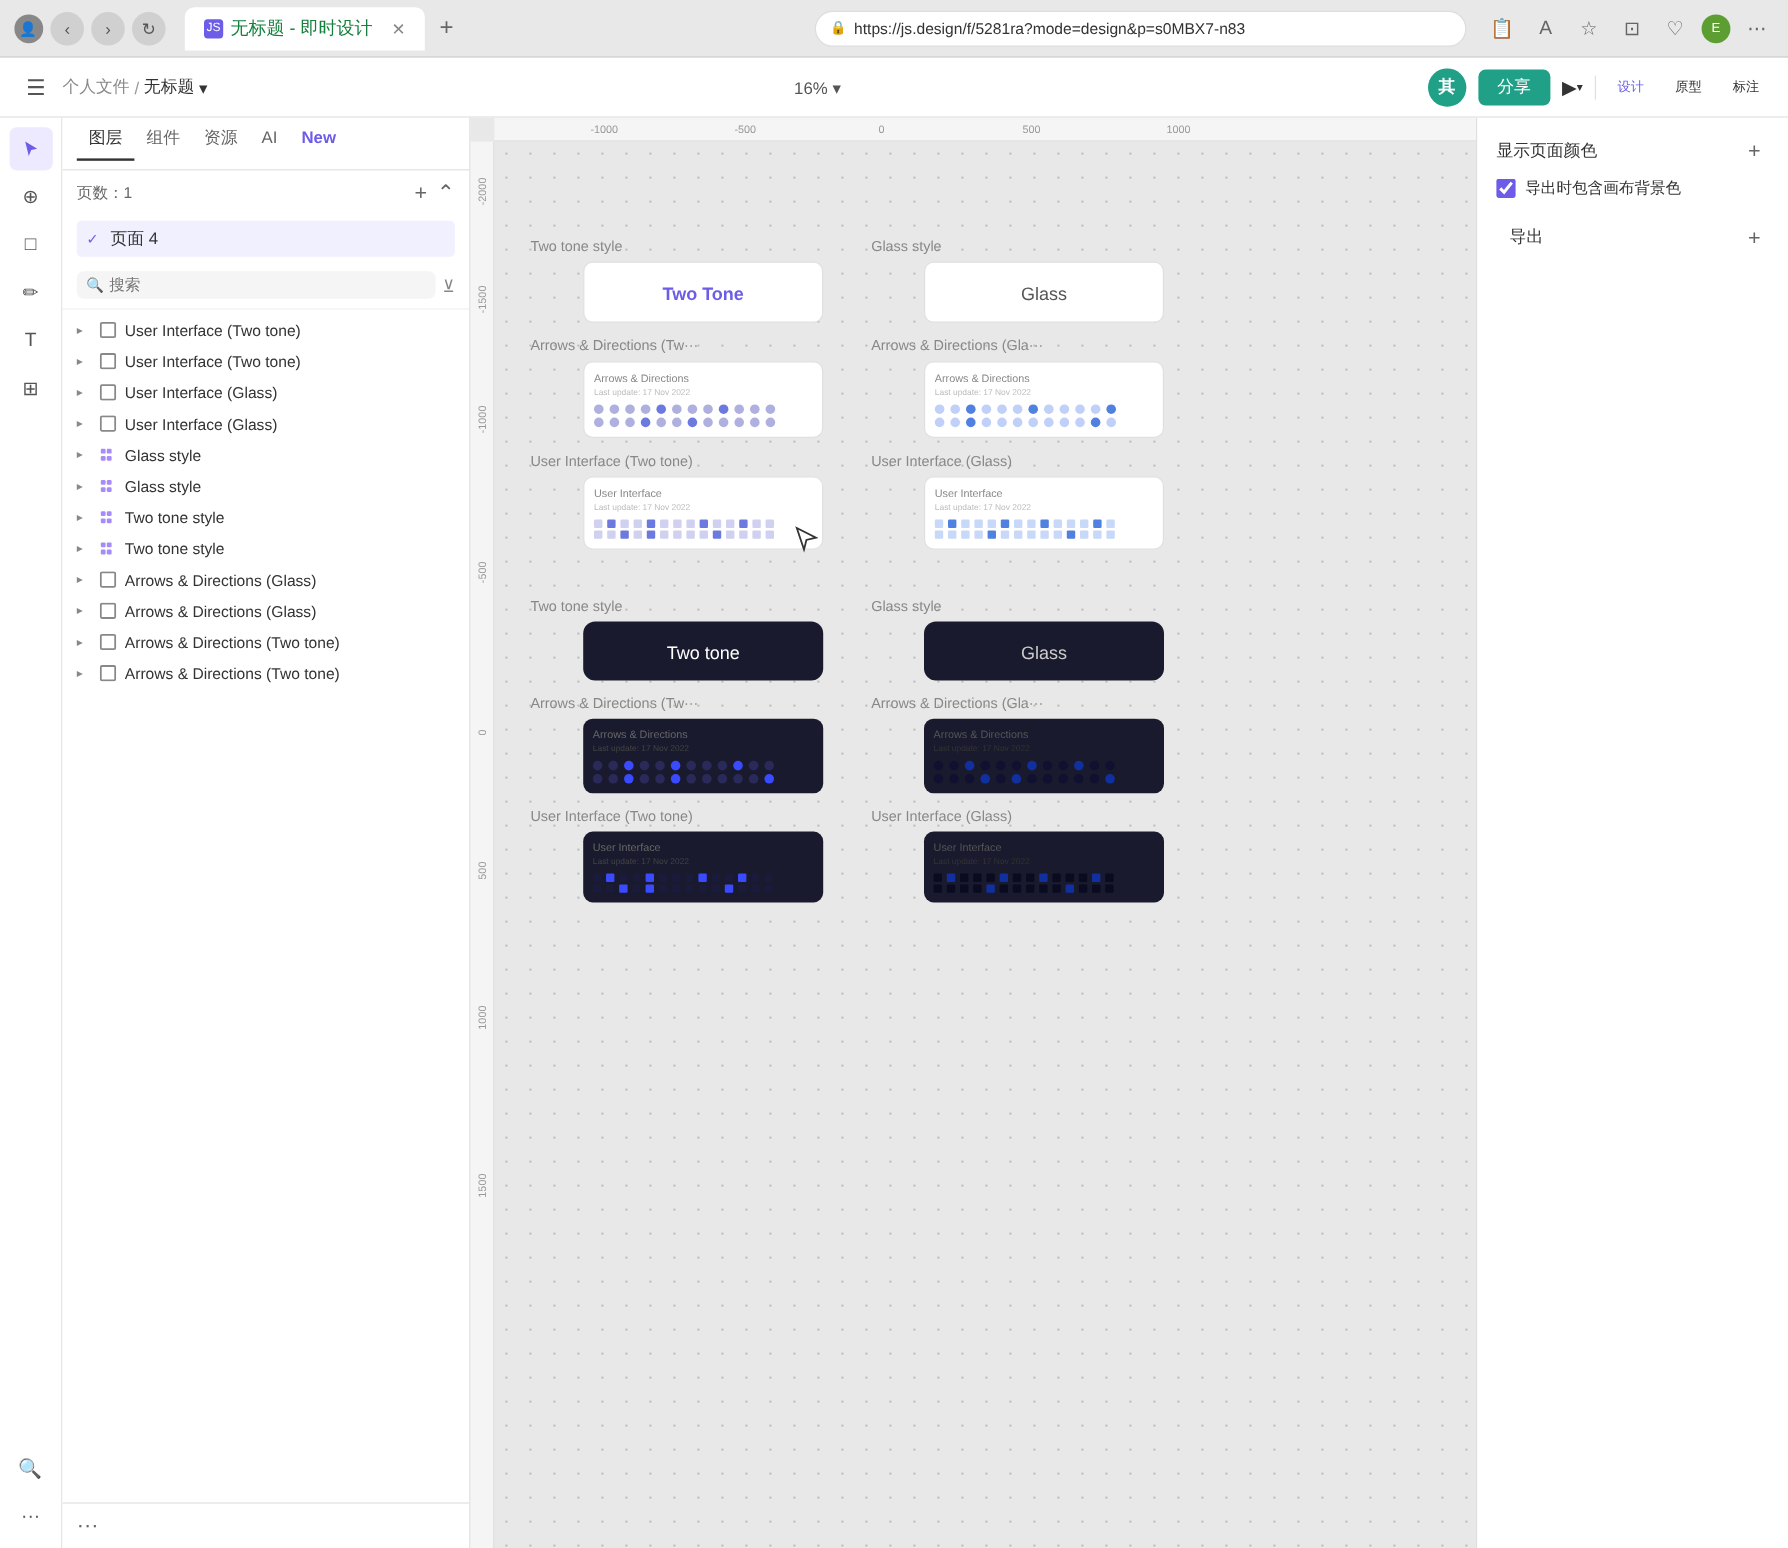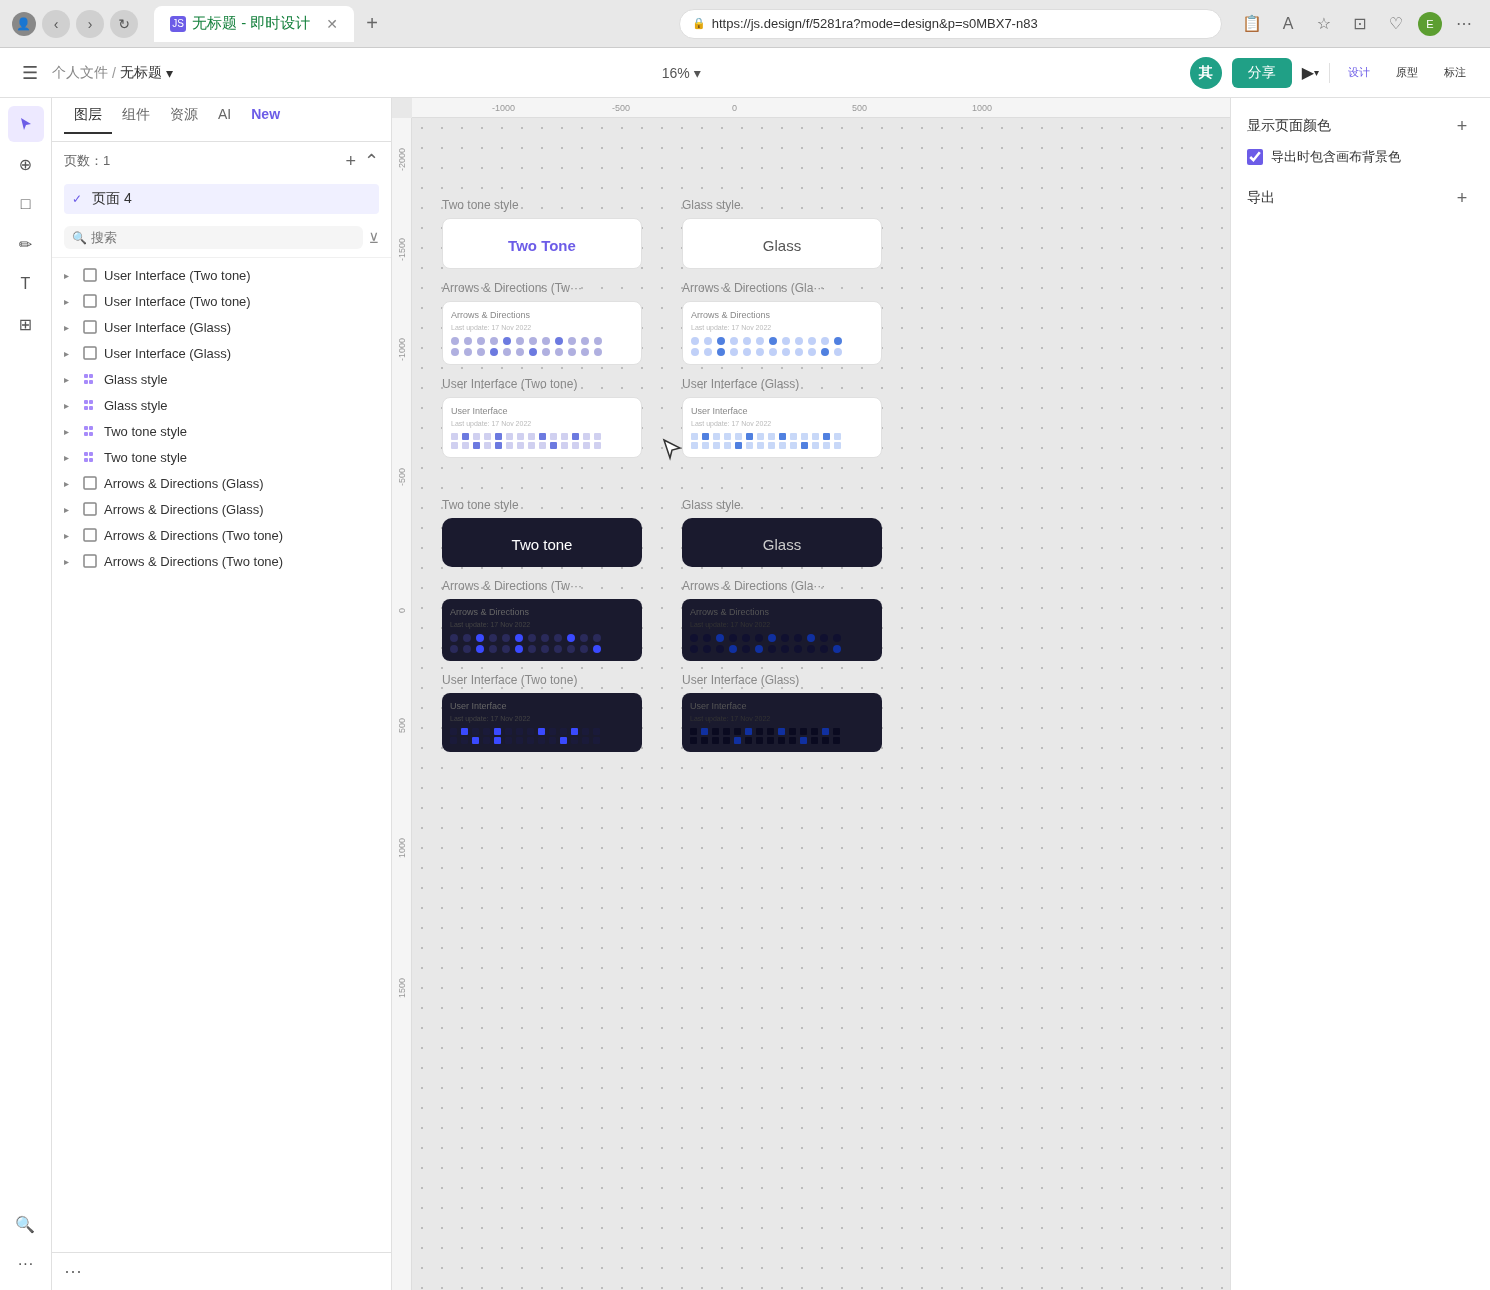--- a/index.html
+++ b/index.html
@@ -73,38 +73,38 @@
     .ruler-tick-h { position: absolute; font-size: 9px; color: #999; }
     .ruler-tick-v { position: absolute; font-size: 9px; color: #999; writing-mode: vertical-rl; transform: rotate(180deg); }
     .canvas-content { position: absolute; top: 20px; left: 20px; right: 0; bottom: 0; overflow: hidden; }
     .canvas-grid { position: absolute; top: 0; left: 0; right: 0; bottom: 0; background-image: radial-gradient(circle, #bbb 1px, transparent 1px); background-size: 20px 20px; }
     .frames-container { position: absolute; top: 80px; left: 30px; }
 
     
     .frames-row { display: flex; gap: 40px; margin-bottom: 40px; }
     .frame-group { display: flex; flex-direction: column; gap: 6px; }
     .frame-label { font-size: 12px; color: #888; }
-    .frame-card { border-radius: 8px; overflow: hidden; position: relative; }
+    .frame-card { border-radius: 8px; overflow: hidden; position: relative; margin-left: 44px; }
     .frame-card.light { background: #fff; border: 1px solid #e0e0e0; }
     .frame-card.dark { background: #1a1a2e; }
     .frame-card-header { padding: 8px 12px; font-size: 13px; text-align: center; }
     .frame-card.light .frame-card-header { color: #6c5ce7; font-weight: 500; }
     .frame-card.dark .frame-card-header { color: #fff; font-weight: 400; }
 
     
     .right-panel { width: 260px; background: #fff; border-left: 1px solid #e0e0e0; padding: 16px; overflow-y: auto; }
     .panel-section { margin-bottom: 20px; }
     .panel-section-header { display: flex; align-items: center; justify-content: space-between; margin-bottom: 10px; }
     .panel-section-title { font-size: 14px; color: #333; font-weight: 500; }
     .panel-add-btn { width: 24px; height: 24px; border: none; background: none; cursor: pointer; font-size: 18px; color: #666; display: flex; align-items: center; justify-content: center; }
     .bg-color-row { display: flex; align-items: center; gap: 8px; }
     .checkbox { width: 16px; height: 16px; accent-color: #6c5ce7; cursor: pointer; }
     .bg-color-label { font-size: 13px; color: #333; }
     .page-color-btn { width: 100%; padding: 8px; background: #f5f5f5; border: 1px solid #e0e0e0; border-radius: 6px; font-size: 13px; color: #333; cursor: pointer; text-align: center; }
-    .export-section { margin-top: 16px; }
+    .export-section { margin-top: 16px; margin-left: 11px; }
 
     
     .icon-bar { width: 52px; background: #fff; border-right: 1px solid #e0e0e0; display: flex; flex-direction: column; align-items: center; padding: 8px 0; gap: 4px; }
     .icon-bar-btn { width: 36px; height: 36px; border: none; background: none; cursor: pointer; border-radius: 6px; display: flex; align-items: center; justify-content: center; font-size: 16px; color: #555; }
     .icon-bar-btn.active { background: #ede9ff; color: #6c5ce7; }
     .icon-bar-spacer { flex: 1; }
   </style>
 </head>
 <body>
 

